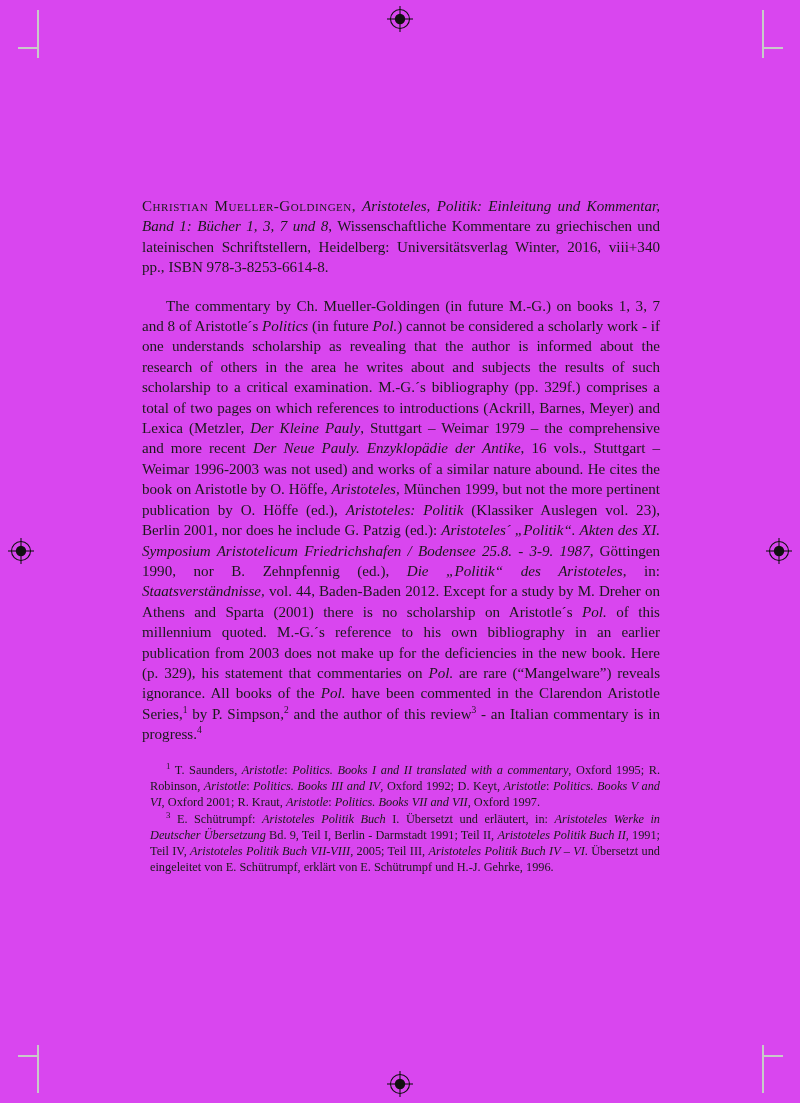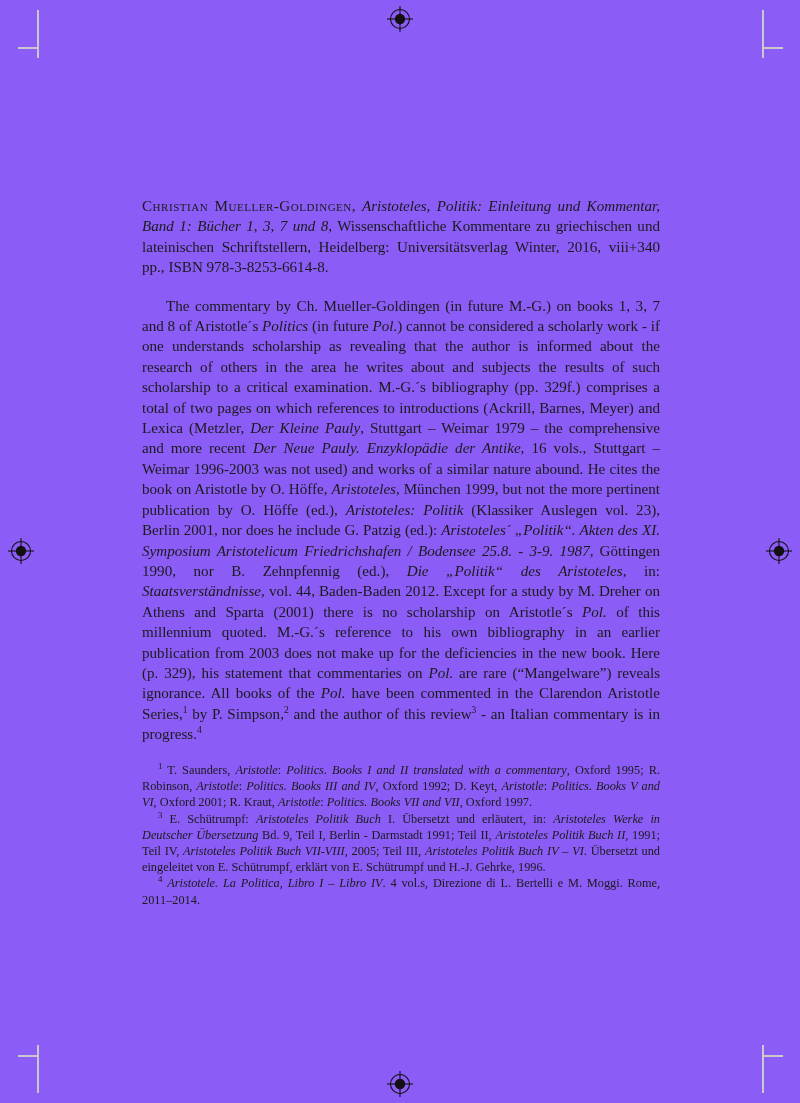--- a/index.html
+++ b/index.html
@@ -8,21 +8,21 @@
     background: #ffffff;
   }
   body {
     font-family: "Liberation Serif", "DejaVu Serif", serif;
     color: #1a1a1a;
   }
   #page {
     position: relative;
     width: 800px;
     height: 1103px;
-    background: #8b5cf6;
+    background: #d946ef;
     overflow: hidden;
   }
 
   
   .crop-mark {
     position: absolute;
     background: #c9c9c9;
   }
   .reg-mark {
     position: absolute;
@@ -73,20 +73,21 @@
     position: absolute;
     left: 142px;
     top: 762px;
     width: 518px;
   }
   #footnotes p {
     font-size: 12.3px;
     line-height: 16.2px;
     text-indent: 16px;
     text-align: justify;
+    margin-left: 8px;
   }
   #footnotes sup {
     font-size: 0.72em;
   }
 
   
   #footer {
     position: absolute;
     left: 142px;
     top: 1006px;
@@ -161,18 +162,17 @@
 
   </div>
 
   <div id="footnotes">
 
     <p><sup>1</sup><span> T. Saunders, </span><i>Aristotle</i><span>: </span><i>Politics. Books I and II translated with a commentary</i><span>, Oxford 1995; R. Robinson, </span><i>Aristotle</i><span>: </span><i>Politics. Books III and IV</i><span>, Oxford 1992; D. Keyt, </span><i>Aristotle</i><span>: </span><i>Politics. Books V and VI</i><span>, Oxford 2001; R. Kraut, </span><i>Aristotle</i><span>: </span><i>Politics. Books VII and VII</i><span>, Oxford 1997.</span></p>
 
 
     <p><sup>3</sup><span> E. Schütrumpf: </span><i>Aristoteles Politik Buch</i><span> I. Übersetzt und erläutert, in: </span><i>Aristoteles Werke in Deutscher Übersetzung</i><span> Bd. 9, Teil I, Berlin - Darmstadt 1991; Teil II, </span><i>Aristoteles Politik Buch II</i><span>, 1991; Teil IV, </span><i>Aristoteles Politik Buch VII-VIII</i><span>, 2005; Teil III, </span><i>Aristoteles Politik Buch IV – VI</i><span>. Übersetzt und eingeleitet von E. Schütrumpf, erklärt von E. Schütrumpf und H.-J. Gehrke, 1996.</span></p>
 
-    <p><sup>4</sup><span> </span><i>Aristotele. La Politica, Libro I – Libro IV</i><span>. 4 vol.s, Direzione di L. Bertelli e M. Moggi. Rome, 2011–2014.</span></p>
 
   </div>
 
 
 </div>
 
 </body></html>

